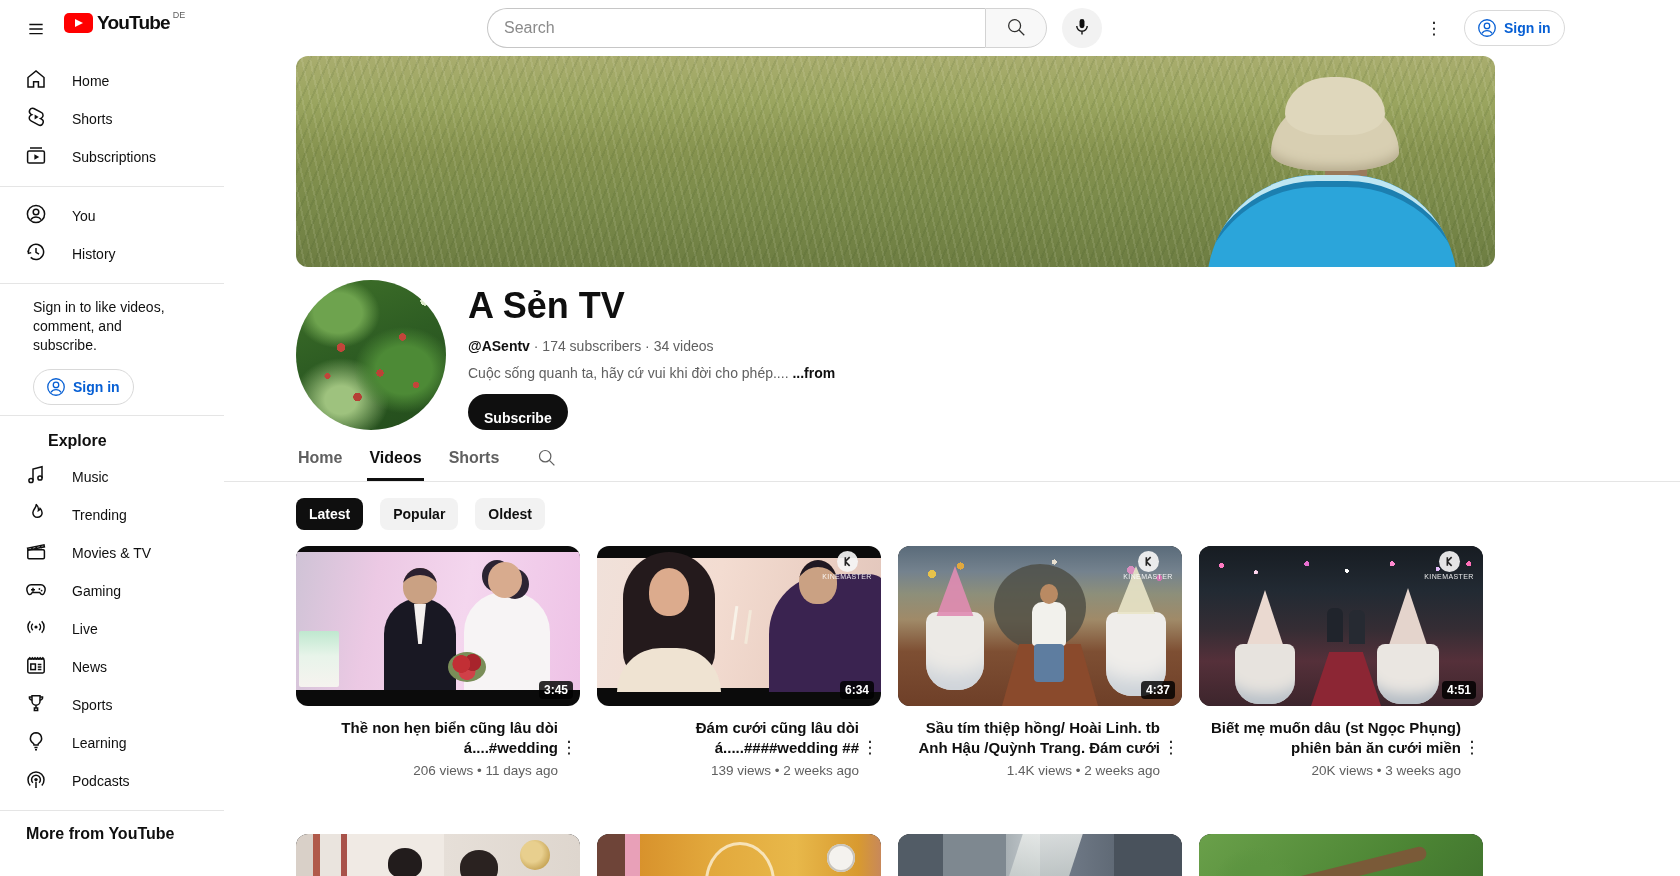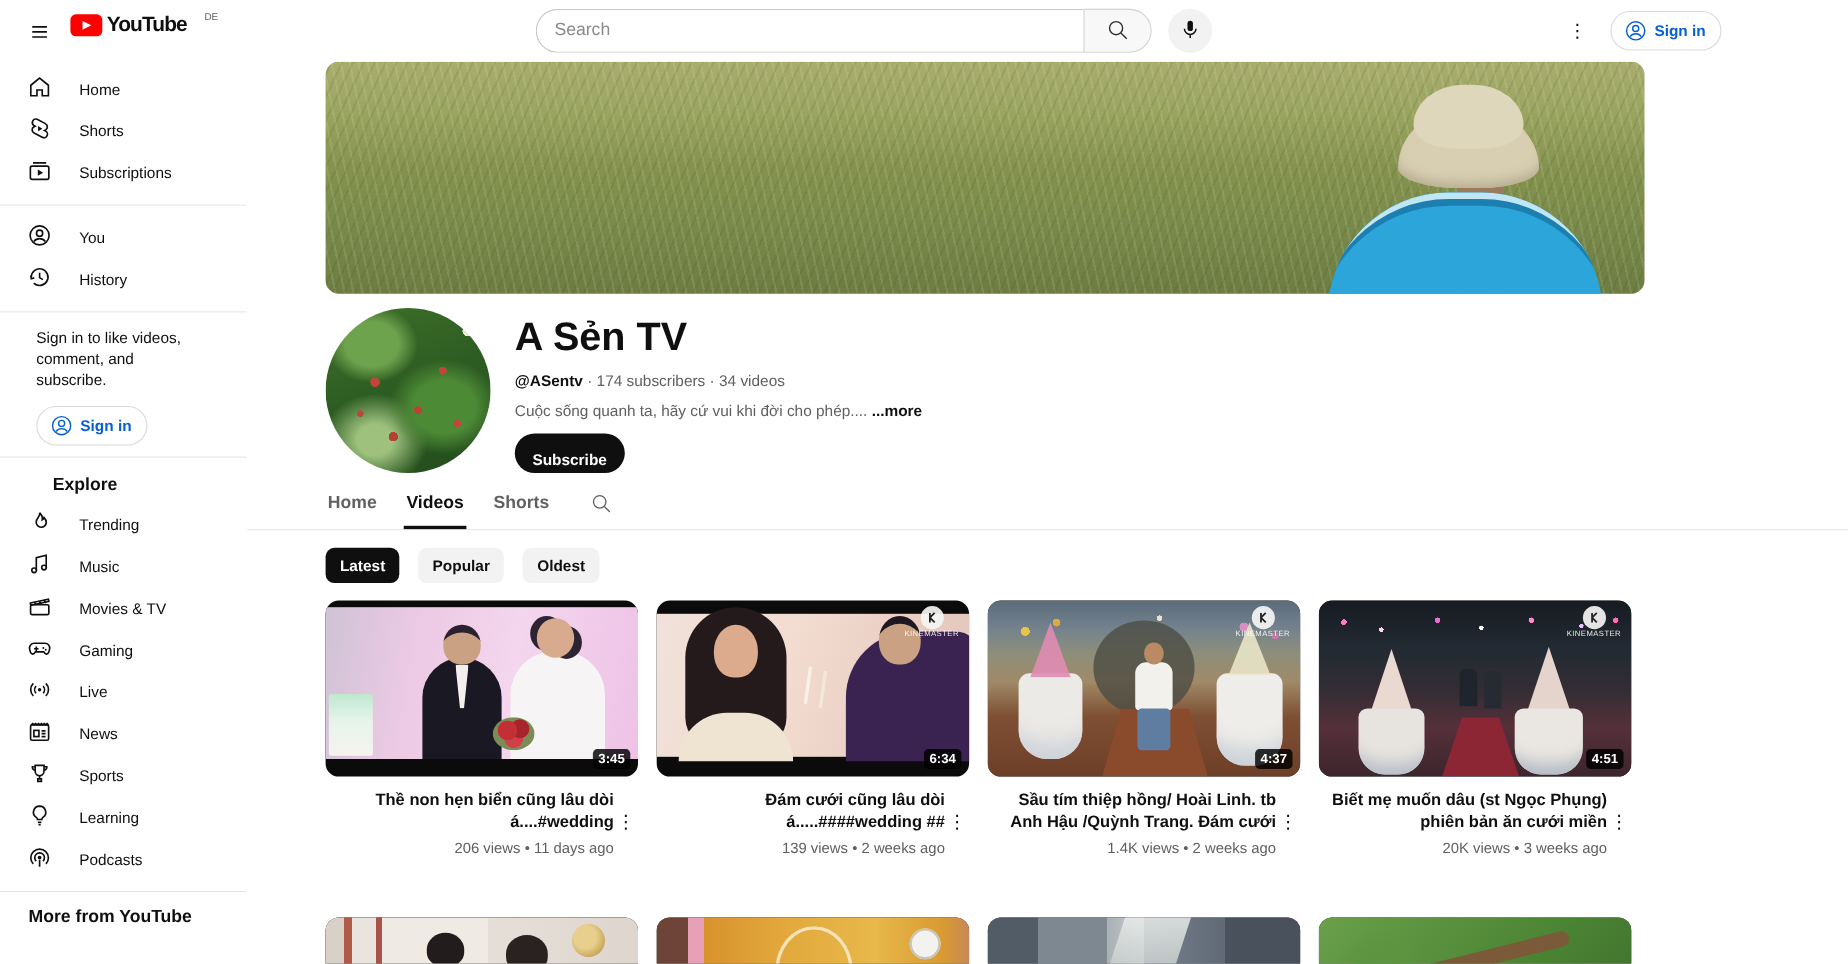--- a/index.html
+++ b/index.html
@@ -8,21 +8,21 @@
 
   
   .topbar { position:absolute; left:0; top:0; width:1572px; height:56px; background:#fff; z-index:30; }
   .hamburger { position:absolute; left:16px; top:10px; width:40px; height:40px; border:none; background:none;
                border-radius:50%; cursor:pointer; display:flex; align-items:center; justify-content:center; }
   .logo-wrap { position:absolute; left:64px; top:13px; display:flex; align-items:flex-start; cursor:pointer; }
   .logo-badge { width:29px; height:20px; background:#ff0000; border-radius:5px; position:relative; }
   .logo-badge::after { content:""; position:absolute; left:11px; top:5.5px; border-left:8px solid #fff;
                        border-top:4.5px solid transparent; border-bottom:4.5px solid transparent; }
   .logo-word { font-size:19px; font-weight:700; letter-spacing:-0.8px; margin-left:4px; line-height:20px; }
-  .logo-region { font-size:9px; color:#606060; margin-left:16px; margin-top:-3px; }
+  .logo-region { font-size:9px; color:#606060; margin-left:3px; margin-top:-3px; }
   .search-area { position:absolute; left:487px; top:8px; display:flex; height:40px; }
   .search-input { width:498px; height:40px; border:1px solid #c6c6c6; border-right:none;
                   border-radius:20px 0 0 20px; padding:0 16px; font-size:16px; outline:none;
                   font-family:"Liberation Sans", sans-serif; color:#0f0f0f; }
   .search-input::placeholder { color:#8a8a8a; }
   .search-btn { width:62px; height:40px; background:#f8f8f8; border:1px solid #d3d3d3;
                 border-radius:0 20px 20px 0; cursor:pointer; display:flex; align-items:center; justify-content:center; }
   .mic-btn { position:absolute; left:1062px; top:8px; width:40px; height:40px; border-radius:50%;
              background:#f2f2f2; border:none; cursor:pointer; display:flex; align-items:center; justify-content:center; }
   .top-kebab { position:absolute; left:1414px; top:8px; width:40px; height:40px; border:none; background:none;
@@ -317,31 +317,31 @@
             <path d="M6.4 17.8a6.8 6.8 0 0 1 11.2 0"></path>
           </svg>
       </span>
       <span>Sign in</span>
     </button>
   </div>
   <div class="side-divider"></div>
   <div class="section-title">Explore</div>
   <div class="side-item">
     <span><svg width="24" height="24" viewBox="0 0 24 24" fill="none" stroke="#0f0f0f" stroke-width="1.5">
-          <path d="M12 3.2c1.2 3.2-3.1 4.8-3.1 8.4a4.6 4.6 0 0 0 9.2.3c0-2-1-3.4-2-4.4-.3 1-.9 1.7-1.7 2.1.4-2-.1-4.4-2.4-6.4Z"></path>
-        </svg></span>
-    <span class="lbl">Trending</span>
-  </div>
-  <div class="side-item">
-    <span><svg width="24" height="24" viewBox="0 0 24 24" fill="none" stroke="#0f0f0f" stroke-width="1.5">
           <path d="M9 17.5V6l9-2.2V15"></path>
           <circle cx="7" cy="17.5" r="2.1"></circle>
           <circle cx="16" cy="15" r="2.1"></circle>
         </svg></span>
     <span class="lbl">Music</span>
+  </div>
+  <div class="side-item">
+    <span><svg width="24" height="24" viewBox="0 0 24 24" fill="none" stroke="#0f0f0f" stroke-width="1.5">
+          <path d="M12 3.2c1.2 3.2-3.1 4.8-3.1 8.4a4.6 4.6 0 0 0 9.2.3c0-2-1-3.4-2-4.4-.3 1-.9 1.7-1.7 2.1.4-2-.1-4.4-2.4-6.4Z"></path>
+        </svg></span>
+    <span class="lbl">Trending</span>
   </div>
   <div class="side-item">
     <span><svg width="24" height="24" viewBox="0 0 24 24" fill="none" stroke="#0f0f0f" stroke-width="1.5">
           <path d="M3.6 9.2 20 5.8l.4 2-16.4 3.4z"></path>
           <rect x="3.8" y="10.8" width="16.6" height="9" rx="1.2"></rect>
           <path d="M7.2 8.4 9 10.9M11.6 7.5l1.8 2.5M16 6.6l1.8 2.5"></path>
         </svg></span>
     <span class="lbl">Movies &amp; TV</span>
   </div>
   <div class="side-item">
@@ -409,21 +409,21 @@
       <h1 class="ch-name">A Sẻn TV</h1>
       <div class="ch-meta">
         <span class="handle">@ASentv</span>
         <span>·</span>
         <span>174 subscribers</span>
         <span>·</span>
         <span>34 videos</span>
       </div>
       <div class="ch-desc">
         <span>Cuộc sống quanh ta, hãy cứ vui khi đời cho phép....</span>
-        <button class="more-link">...more</button>
+        <button class="more-link">...from</button>
       </div>
       <button class="subscribe-btn">Subscribe</button>
     </div>
   </section>
 
   <div class="tabs">
     <button class="tab">Home</button>
     <button class="tab active">Videos</button>
     <button class="tab">Shorts</button>
     <button class="tab-search">

